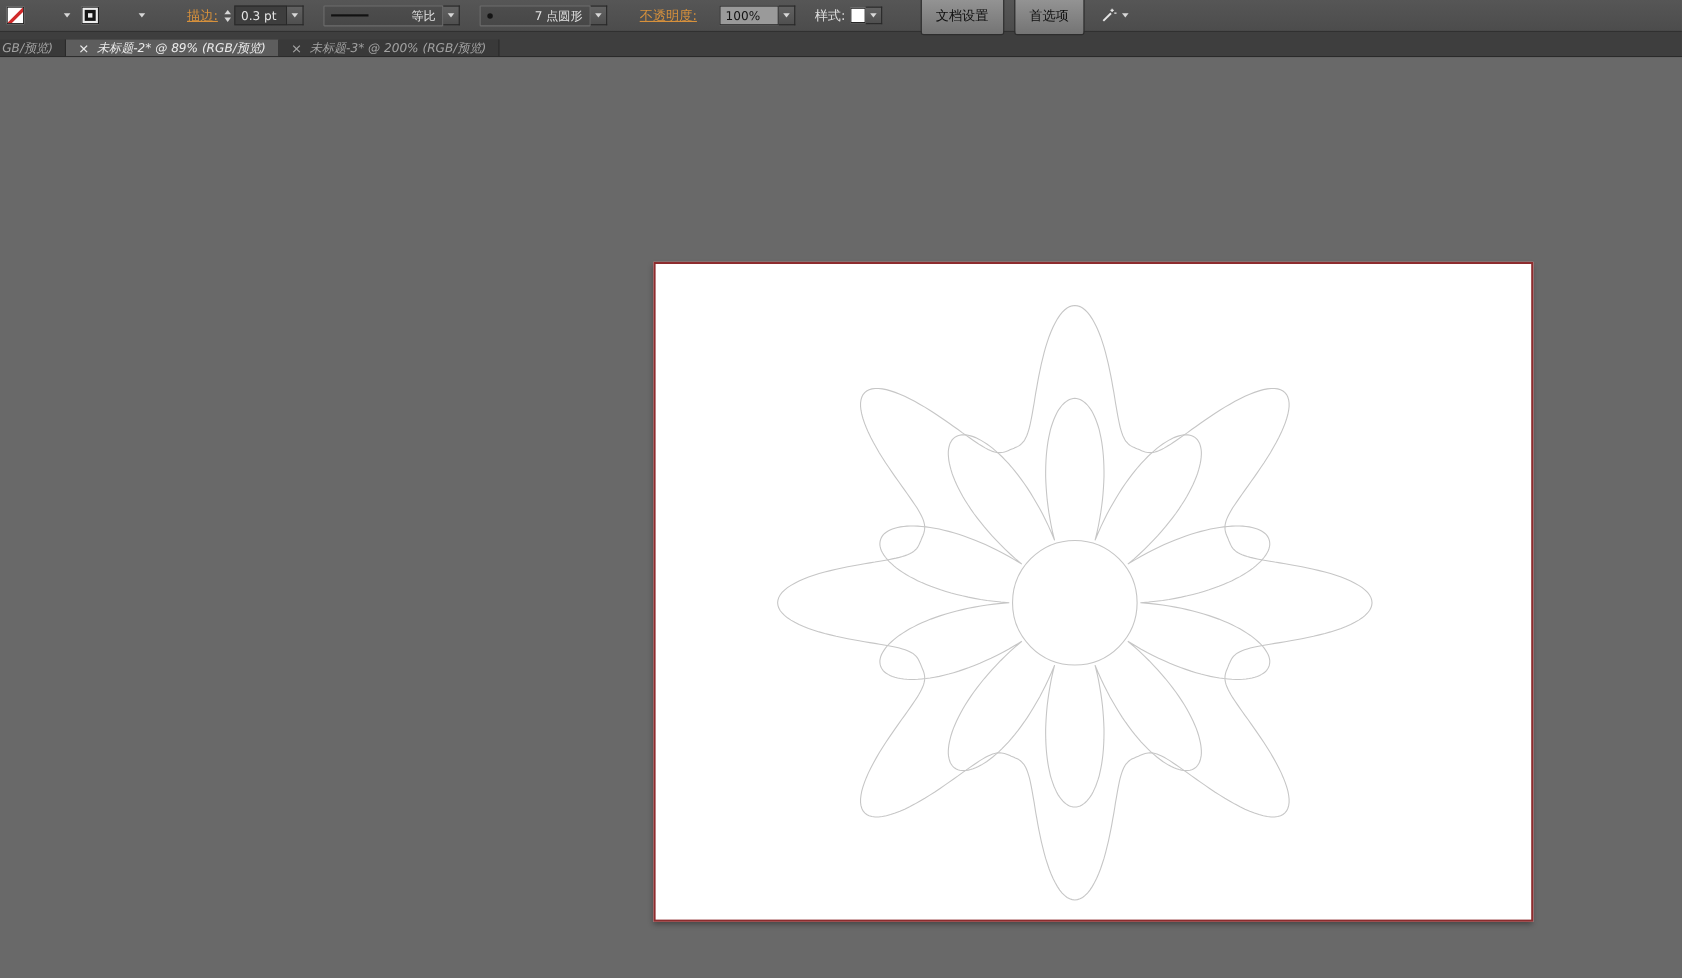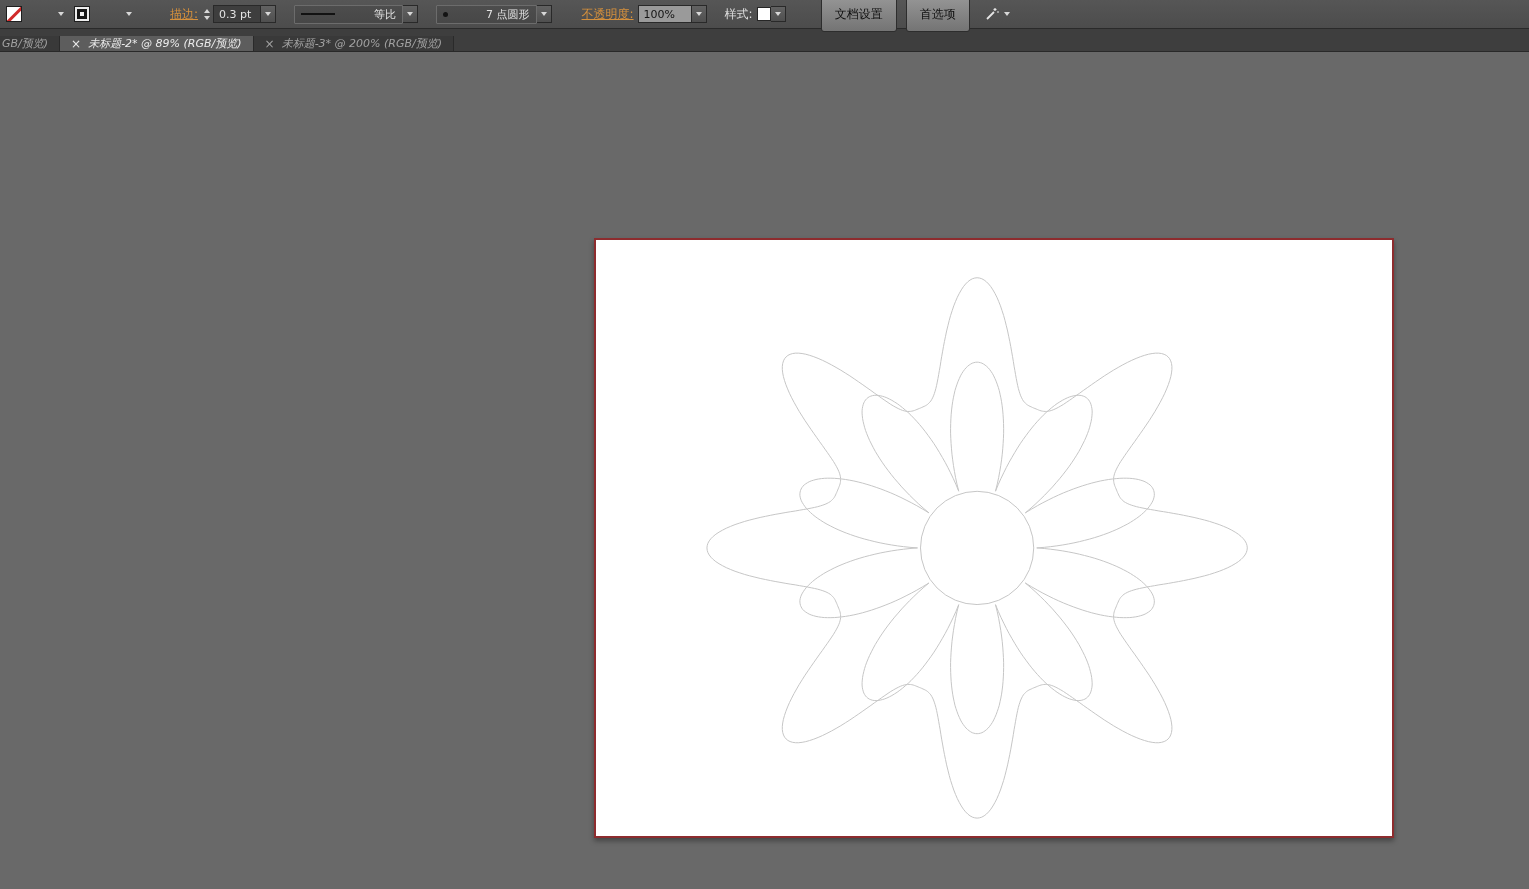--- a/index.html
+++ b/index.html
@@ -139,21 +139,21 @@
     <span>7 点圆形</span>
   </div>
   <span class="dd-btn">
     <span class="dd-arrow"></span>
   </span>
 
   <div class="sep-lg"></div>
 
   <span class="lbl orange">不透明度:</span>
   <div class="sep" style="width:4px"></div>
-  <input class="field light" style="width: 54px;" readonly="" value="100%">
+  <input class="field light" style="width: 54px; margin-left: 16px;" readonly="" value="100%">
   <span class="dd-btn">
     <span class="dd-arrow"></span>
   </span>
 
   <div class="sep-lg"></div>
 
   <span class="lbl">样式:</span>
   <div class="sep" style="width:4px"></div>
   <span class="mini-swatch"></span>
   <span class="dd-btn" style="height:16px">

